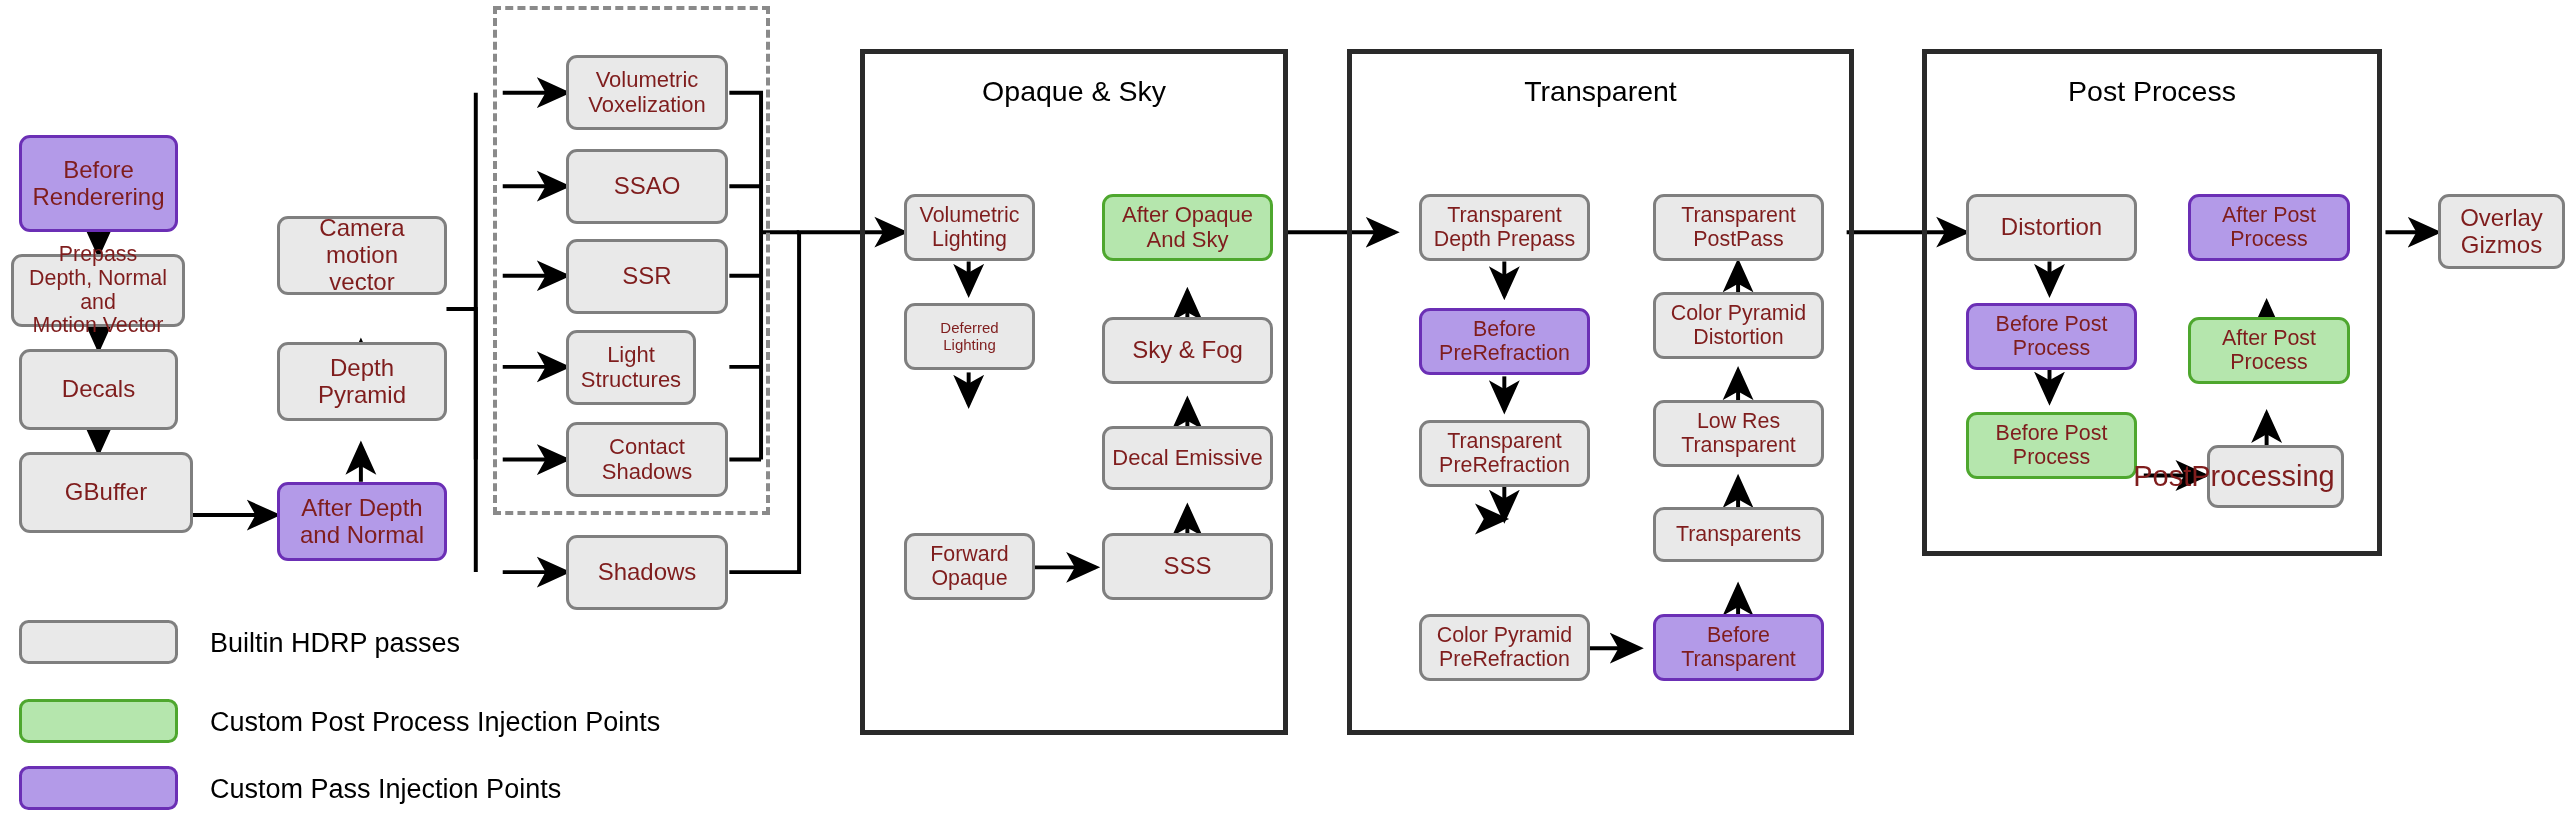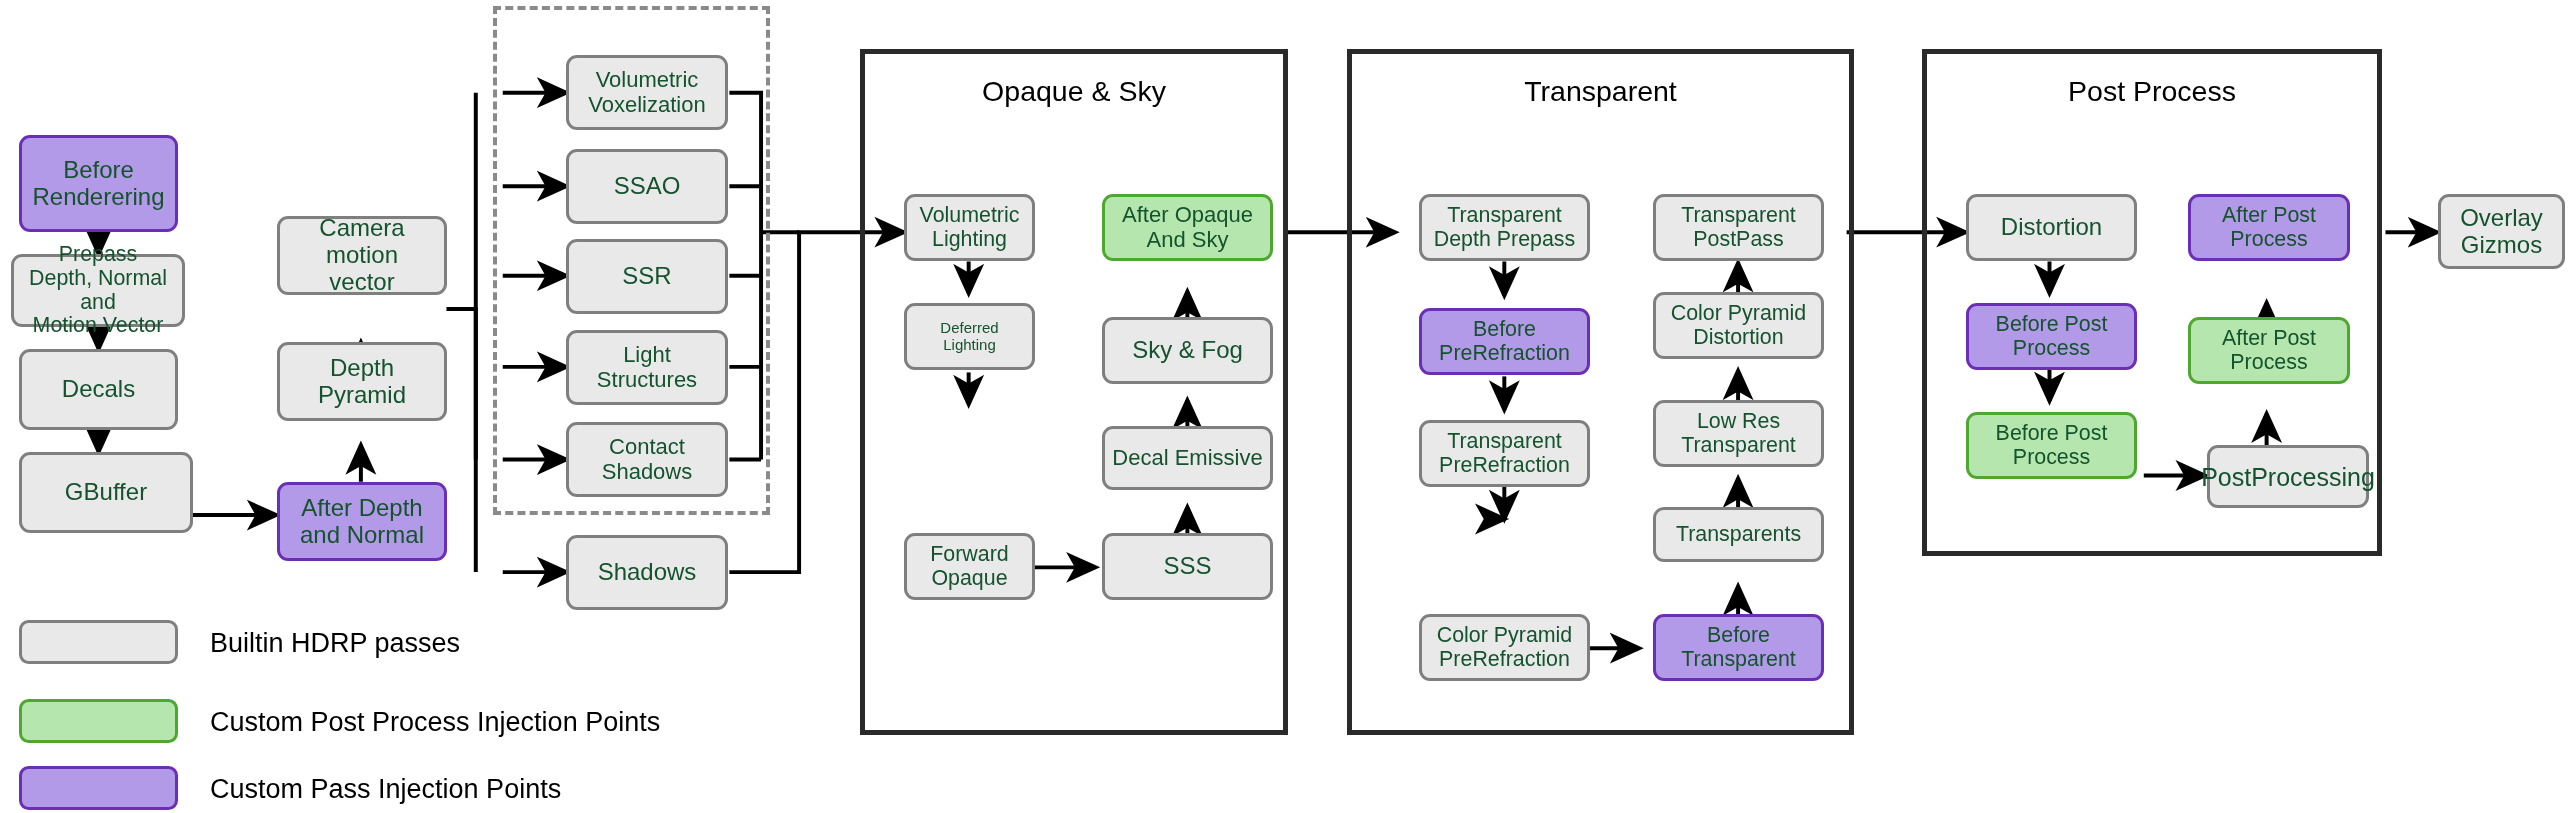--- a/index.html
+++ b/index.html
@@ -1,21 +1,21 @@
 <!DOCTYPE html>
 <html style="font-size:12.7px"><head>
 <meta charset="utf-8">
 <style>
   html,body{margin:0;padding:0;background:#ffffff;}
   body{font-family:"Liberation Sans","DejaVu Sans",sans-serif;}
   #stage{position:relative;width:2576px;height:813px;background:#fff;overflow:hidden;}
   #wires{position:absolute;left:0;top:0;width:2576px;height:813px;pointer-events:none;}
 
   .node{position:absolute;box-sizing:border-box;display:flex;align-items:center;justify-content:center;
-        text-align:center;border-radius:11px;border:3.2px solid #7f7f7f;background:#e9e9e9;color:#14532d;
+        text-align:center;border-radius:11px;border:3.2px solid #7f7f7f;background:#e9e9e9;color:#7f1d1d;
         font-size:24px;line-height:1.12;padding:3.2px 6.3px;}
   .node.purple{background:#b39ae8;border-color:#6b2fb5;}
   .node.green{background:#b5e6ad;border-color:#4ea72e;}
 
   .group{position:absolute;box-sizing:border-box;border:5.5px solid #2a2a2a;background:transparent;}
   .group-title{position:absolute;text-align:center;font-size:28.5px;color:#000;}
 
   .async-box{position:absolute;box-sizing:border-box;border:4px dashed #8a8a8a;background:transparent;}
   .async-title{position:absolute;font-size:24px;color:#000;text-align:center;margin-top:37px;}
 
@@ -146,21 +146,21 @@
   <div class="node" style="left:566px;top:55px;width:162px;height:75px;font-size:22px;">
     <span style="white-space:pre-line;">Volumetric
 Voxelization</span>
   </div>
   <div class="node" style="left:566px;top:149px;width:162px;height:75px;">
     <span style="white-space:pre-line;">SSAO</span>
   </div>
   <div class="node" style="left:566px;top:239px;width:162px;height:75px;">
     <span style="white-space:pre-line;">SSR</span>
   </div>
-  <div class="node" style="left:566px;top:330px;width:162px;height:75px;font-size:22px;">
+  <div class="node" style="left:566px;top:330px;width:130px;height:75px;font-size:22px;">
     <span style="white-space:pre-line;">Light
 Structures</span>
   </div>
   <div class="node" style="left:566px;top:422px;width:162px;height:75px;font-size:22px;">
     <span style="white-space:pre-line;">Contact
 Shadows</span>
   </div>
 
   <div class="node" style="left:566px;top:535px;width:162px;height:75px;">
     <span style="white-space:pre-line;">Shadows</span>
@@ -241,21 +241,21 @@
     <span style="white-space:pre-line;">Distortion</span>
   </div>
   <div class="node purple" style="left:1966px;top:303px;width:171px;height:67px;font-size:21.4px;">
     <span style="white-space:pre-line;">Before Post
 Process</span>
   </div>
   <div class="node green" style="left:1966px;top:412px;width:171px;height:67px;font-size:21.4px;">
     <span style="white-space:pre-line;">Before Post
 Process</span>
   </div>
-  <div class="node" style="left:2207px;top:445px;width:162px;height:63px;font-size:25px;">
+  <div class="node" style="left:2207px;top:445px;width:137px;height:63px;font-size:29px;justify-content:flex-end;">
     <span style="white-space:pre-line;">PostProcessing</span>
   </div>
   <div class="node green" style="left:2188px;top:317px;width:162px;height:67px;font-size:21.4px;">
     <span style="white-space:pre-line;">After Post
 Process</span>
   </div>
   <div class="node purple" style="left:2188px;top:194px;width:162px;height:67px;font-size:21.4px;">
     <span style="white-space:pre-line;">After Post
 Process</span>
   </div>

